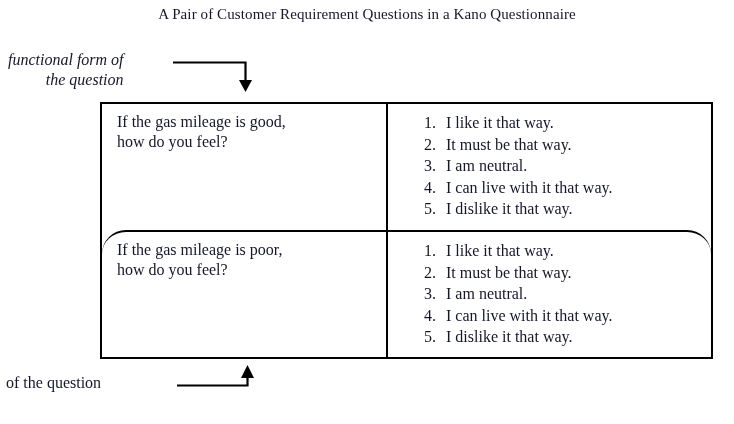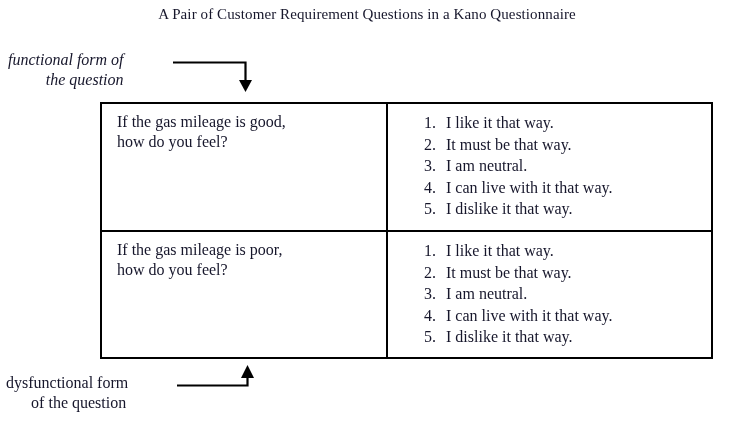--- a/index.html
+++ b/index.html
@@ -92,20 +92,21 @@
     display: flex;
   }
   #kano-table .q-row.row-0 {
     top: 0;
     height: 160px;
   }
   #kano-table .q-row.row-1 {
     top: 126px;
     height: 127px;
     border-top: 2px solid #000000;
+    border-radius: 24px;
   }
   .cell-question {
     width: 286px;
     box-sizing: border-box;
     border-right: 2px solid #000000;
     padding: 8px 0 0 15px;
   }
   .cell-answers {
     flex: 1;
     box-sizing: border-box;
@@ -139,21 +140,20 @@
 <body>
 
 <div id="figure-title">A Pair of Customer Requirement Questions in a Kano Questionnaire</div>
 
 <div id="functional-label" class="annotation-label">
   <span>functional form of</span>
   <span class="line2">the question</span>
 </div>
 
 <div id="dysfunctional-label" class="annotation-label">
-  <span>dysfunctional form</span>
   <span class="line2">of the question</span>
 </div>
 
 <svg id="leader-lines" viewBox="0 0 734 424">
 
   <g>
     <path d="M 173 62.5 L 245.5 62.5 L 245.5 81" fill="none" stroke="#000000" stroke-width="2.2"></path>
     <polygon points="239,80 252,80 245.5,92" fill="#000000"></polygon>
   </g>
 

